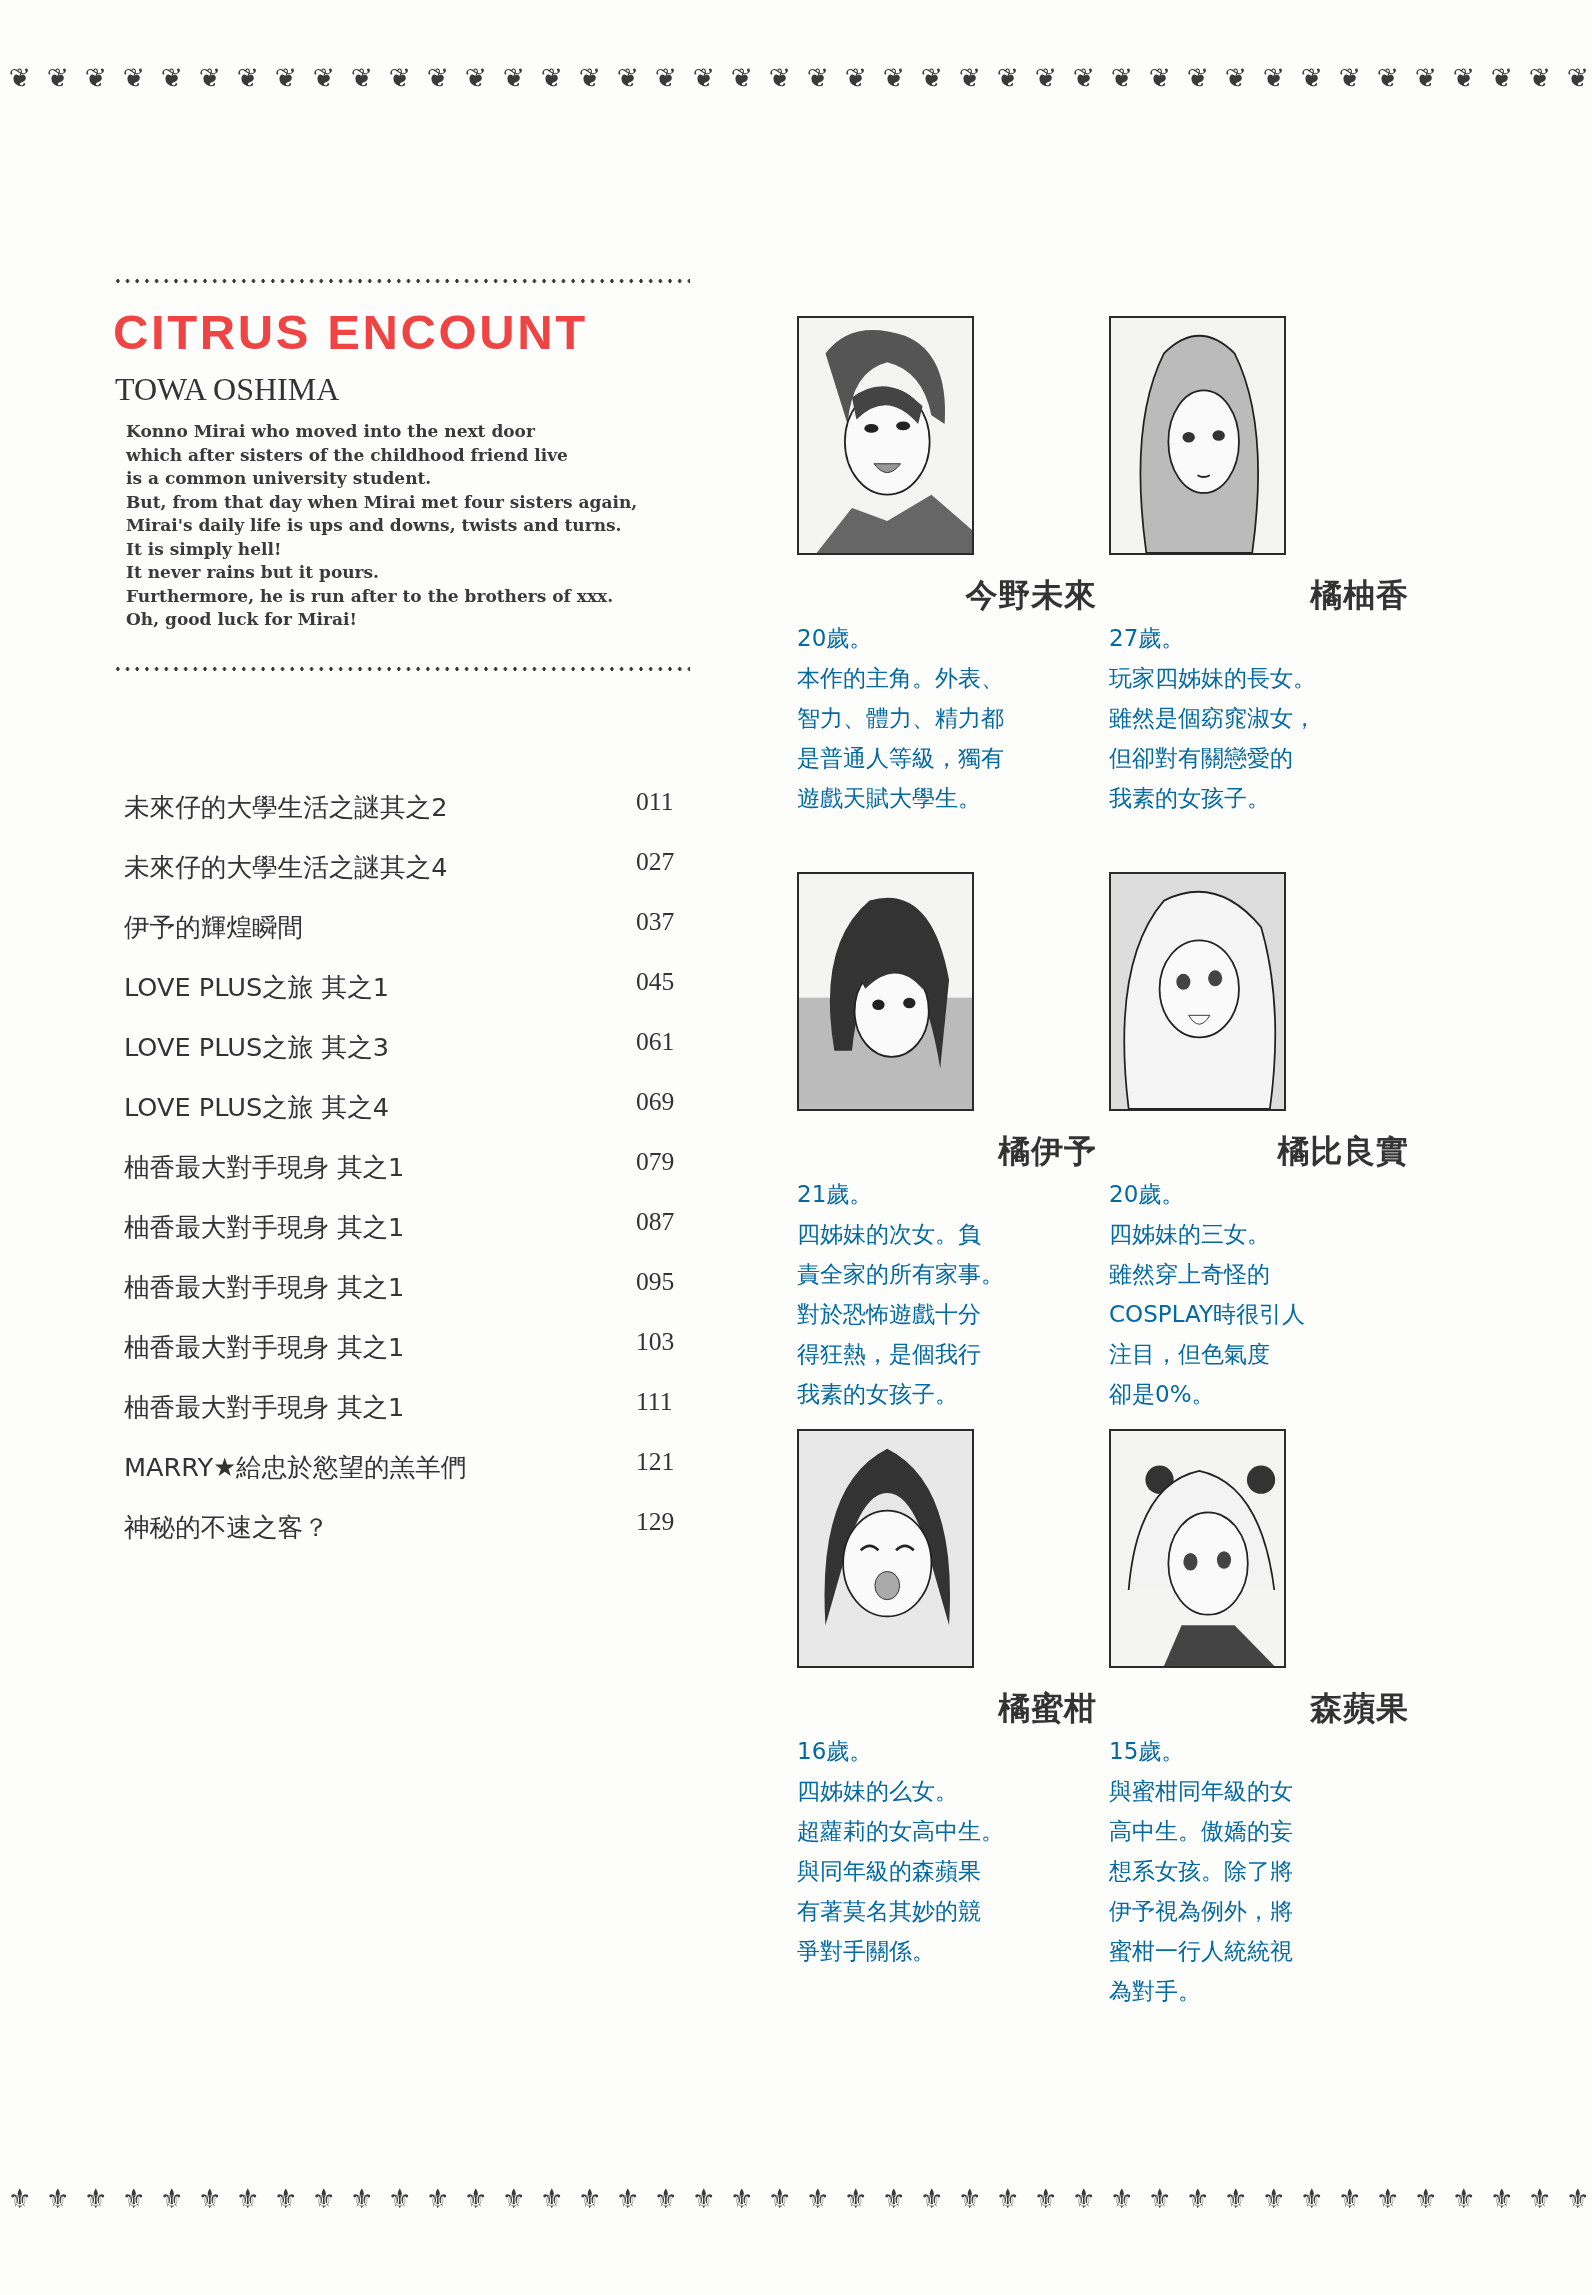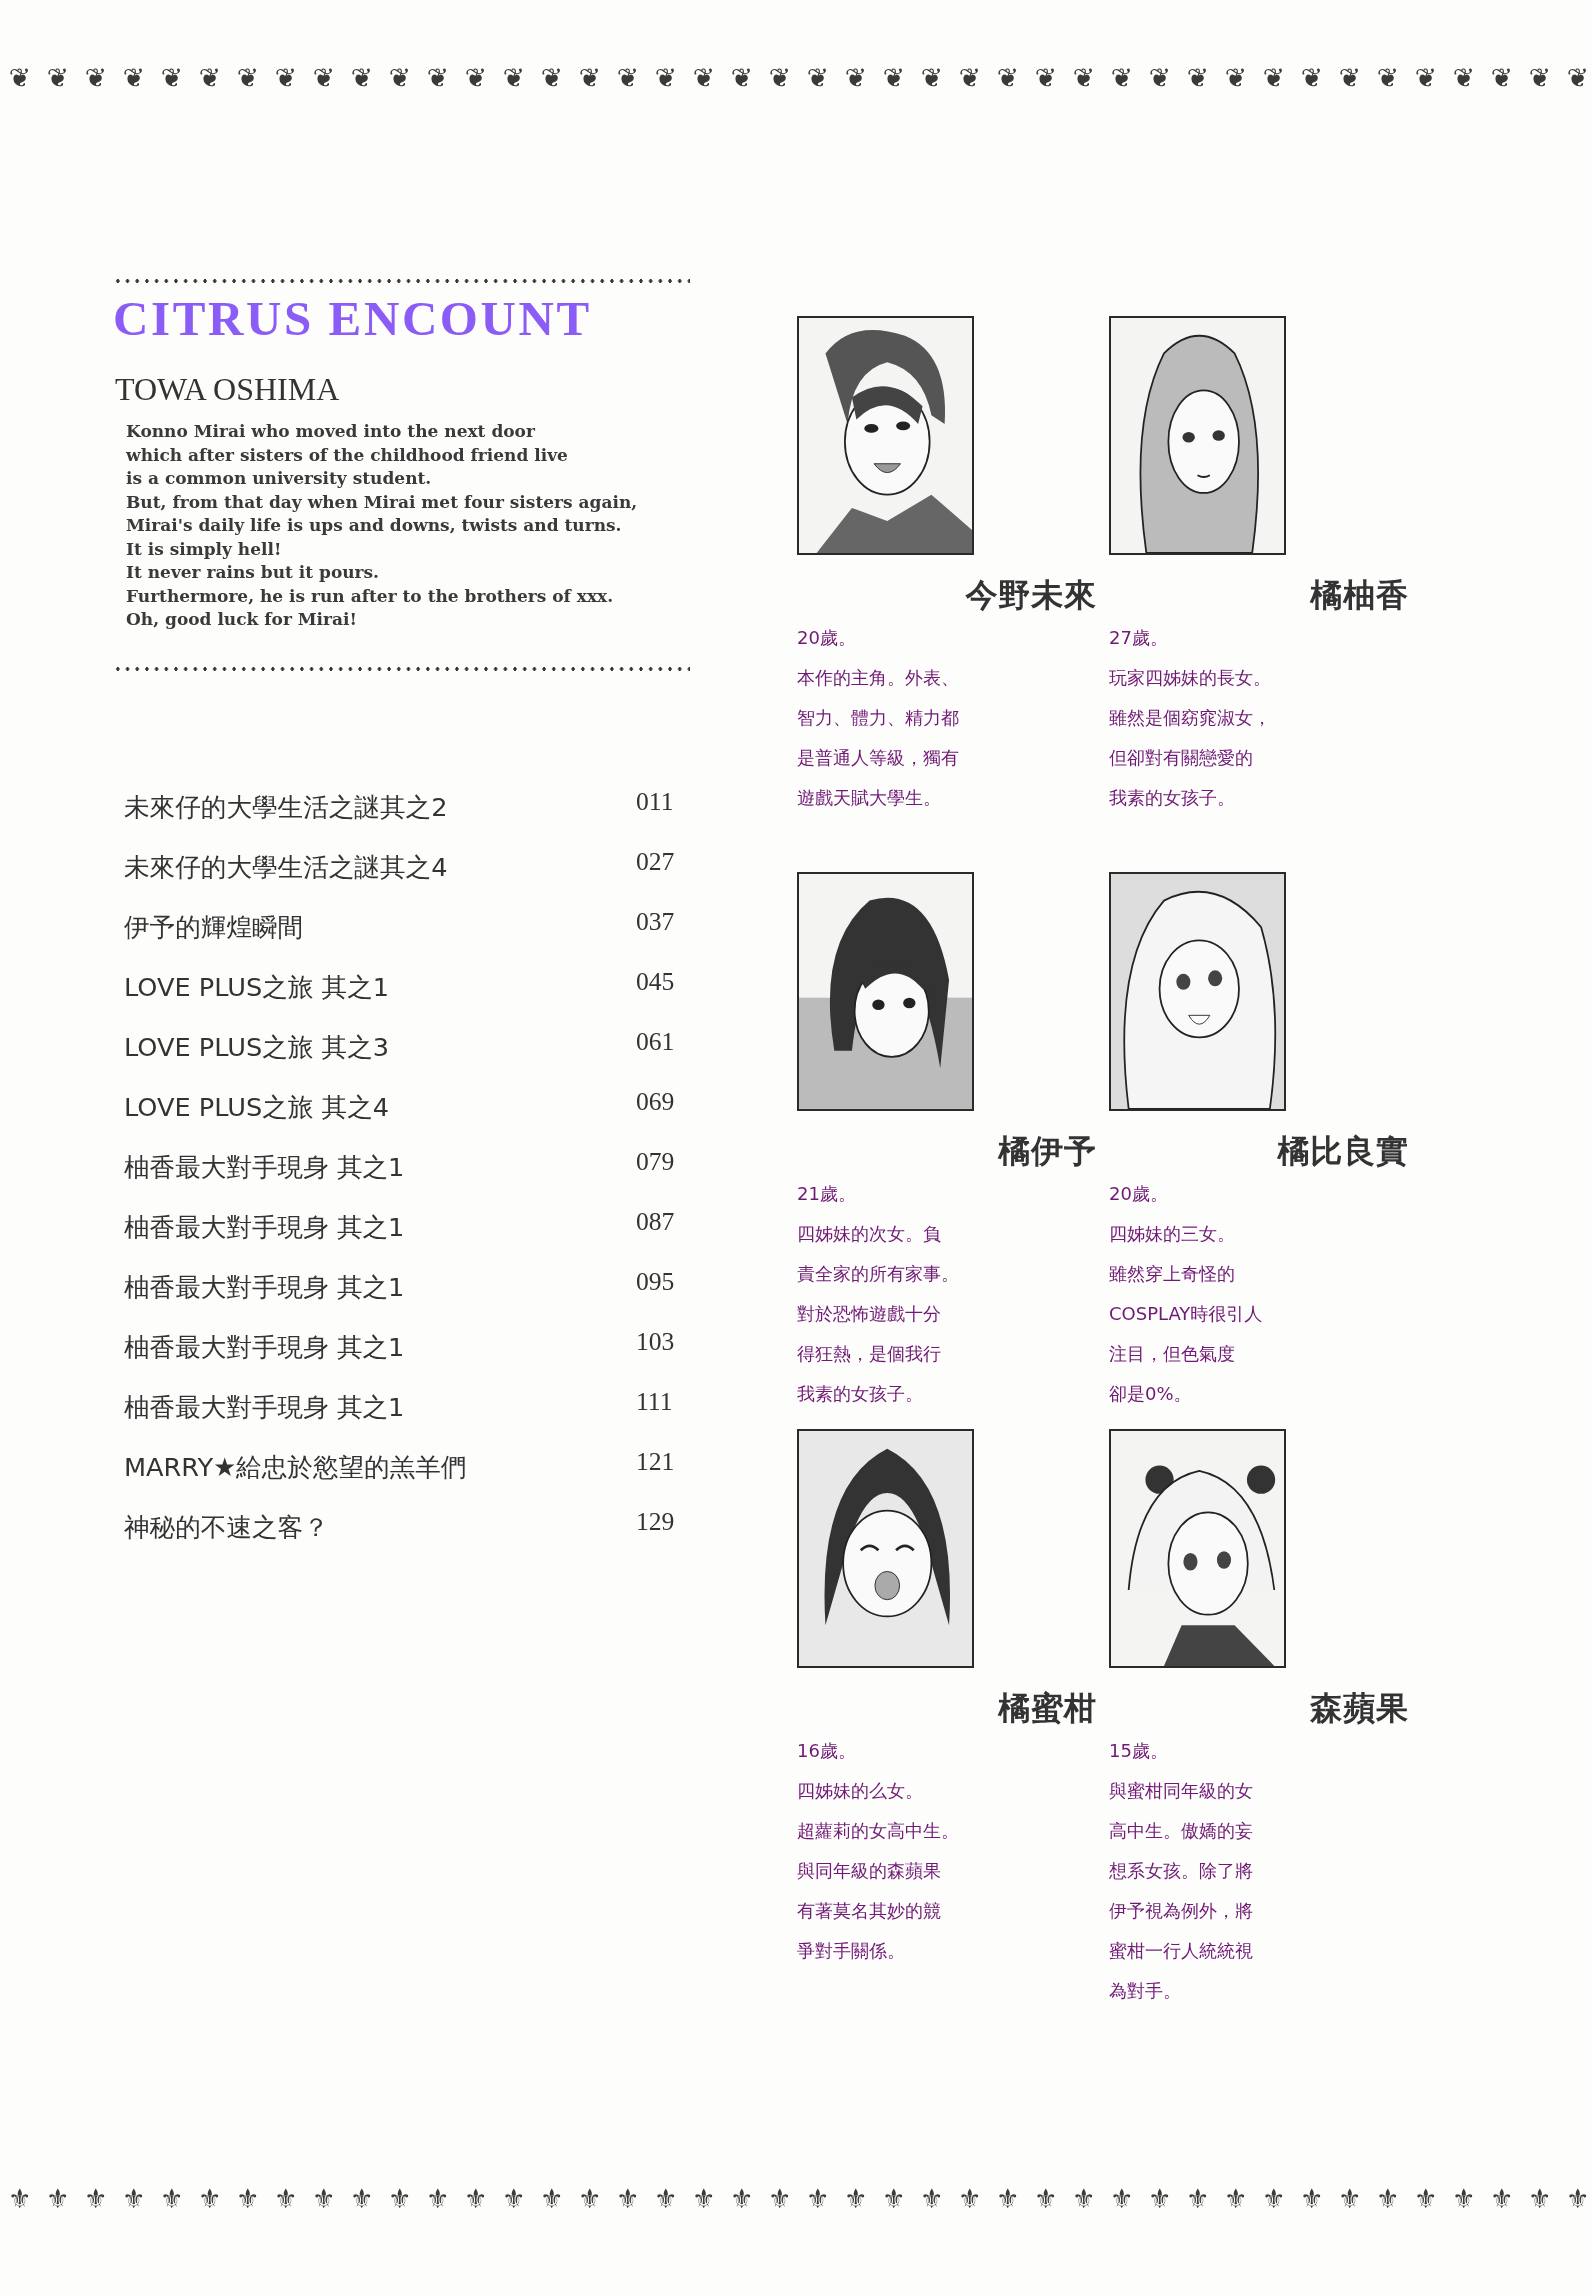--- a/index.html
+++ b/index.html
@@ -6,36 +6,36 @@
   body{width:1593px;height:2295px;background:#fdfdfc;position:relative;overflow:hidden;
        font-family:"DejaVu Sans","Liberation Sans",sans-serif;color:#2b2b2b;}
   .ornament{position:absolute;left:0;width:1593px;height:35px;overflow:hidden;white-space:nowrap;
        color:#3a3a3a;font-size:26.5px;letter-spacing:-1.8px;line-height:35px;}
   .ornament span{display:inline-block;width:38px;text-align:center;}
   .orn-top{top:60px;}
   .orn-bottom{top:2181px;}
   .dots{position:absolute;left:113px;width:577px;height:3.5px;
        background-image:radial-gradient(circle,#333 1.4px,transparent 1.8px);
        background-size:9.7px 3.5px;background-repeat:repeat-x;}
-  .title{position:absolute;left:113px;top:290px;font-family:Liberation Serif, serif;font-weight:bold;
-       font-size:49px;letter-spacing:2.6px;color:#8b5cf6;white-space:nowrap;}
+  .title{position:absolute;left:113px;top:304px;font-family:Liberation Sans, sans-serif;font-weight:bold;
+       font-size:49px;letter-spacing:2.6px;color:#ef4444;white-space:nowrap;}
   .author{position:absolute;left:115px;top:371px;font-family:"Liberation Serif","DejaVu Serif",serif;
        font-size:32px;color:#333;}
   .synopsis{position:absolute;left:126px;top:420px;font-family:"DejaVu Serif",serif;font-weight:bold;
        font-size:17px;line-height:23.5px;color:#3a3a3a;}
   .synopsis div{white-space:nowrap;}
   .toc{position:absolute;left:124px;top:790px;width:574px;}
   .toc-row{position:relative;height:60px;}
   .toc-title{position:absolute;left:0;top:0;font-size:25.6px;color:#333;white-space:nowrap;}
   .toc-page{position:absolute;left:512px;top:-3.5px;font-family:"Liberation Serif",serif;font-size:25.6px;color:#333;}
   .card{position:absolute;width:300px;}
   .frame{width:173px;height:235px;border:2.6px solid #2a2a2a;background:#f4f4f2;position:relative;overflow:hidden;}
   .frame svg{position:absolute;left:0;top:0;}
   .name{margin-top:19.4px;font-size:32px;font-weight:bold;color:#333;letter-spacing:0.9px;text-align:right;}
-  .desc{font-size:18px;line-height:40px;color:#701a75;white-space:nowrap;}
+  .desc{font-size:23px;line-height:40px;color:#0369a1;white-space:nowrap;}
 </style>
 </head>
 <body>
 
 <div class="ornament orn-top" id="orn-top"><span>❦</span><span>❦</span><span>❦</span><span>❦</span><span>❦</span><span>❦</span><span>❦</span><span>❦</span><span>❦</span><span>❦</span><span>❦</span><span>❦</span><span>❦</span><span>❦</span><span>❦</span><span>❦</span><span>❦</span><span>❦</span><span>❦</span><span>❦</span><span>❦</span><span>❦</span><span>❦</span><span>❦</span><span>❦</span><span>❦</span><span>❦</span><span>❦</span><span>❦</span><span>❦</span><span>❦</span><span>❦</span><span>❦</span><span>❦</span><span>❦</span><span>❦</span><span>❦</span><span>❦</span><span>❦</span><span>❦</span><span>❦</span><span>❦</span></div>
 <div class="ornament orn-bottom" id="orn-bottom"><span>⚜</span><span>⚜</span><span>⚜</span><span>⚜</span><span>⚜</span><span>⚜</span><span>⚜</span><span>⚜</span><span>⚜</span><span>⚜</span><span>⚜</span><span>⚜</span><span>⚜</span><span>⚜</span><span>⚜</span><span>⚜</span><span>⚜</span><span>⚜</span><span>⚜</span><span>⚜</span><span>⚜</span><span>⚜</span><span>⚜</span><span>⚜</span><span>⚜</span><span>⚜</span><span>⚜</span><span>⚜</span><span>⚜</span><span>⚜</span><span>⚜</span><span>⚜</span><span>⚜</span><span>⚜</span><span>⚜</span><span>⚜</span><span>⚜</span><span>⚜</span><span>⚜</span><span>⚜</span><span>⚜</span><span>⚜</span></div>
 
 <div class="dots" style="top:279px"></div>
 <div class="title">CITRUS ENCOUNT</div>
 <div class="author">TOWA OSHIMA</div>

